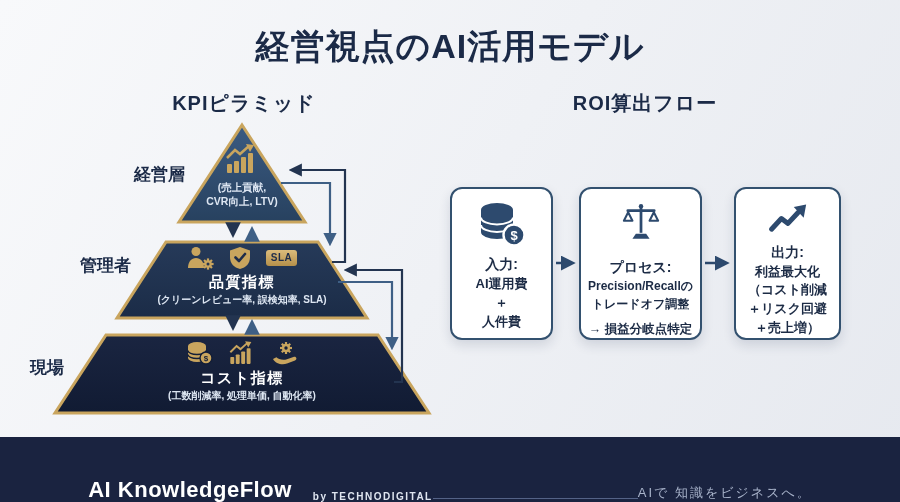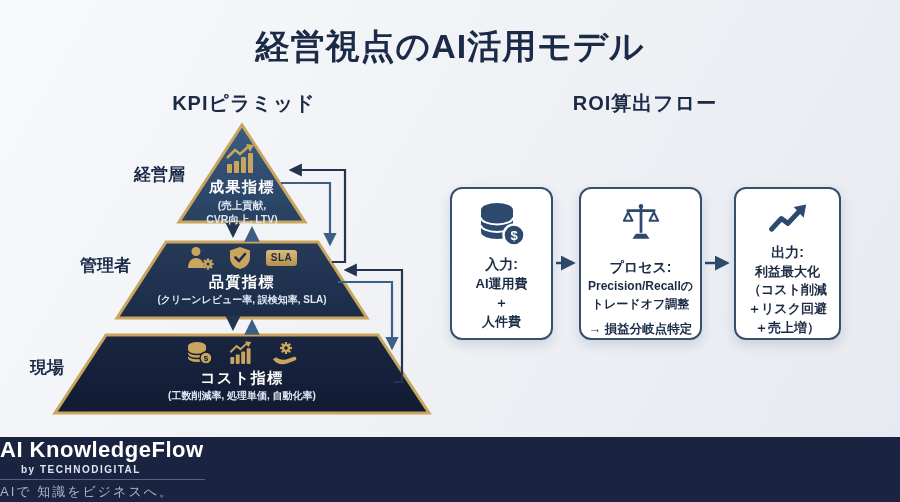--- a/index.html
+++ b/index.html
@@ -24,21 +24,21 @@
        align-items:center;padding-top:13px;text-align:center;color:#1c2b45;}
   #box-input{left:450px;width:103px;}
   #box-process{left:579px;width:123px;}
   #box-output{left:734px;width:107px;}
   .box .lbl{font-size:14px;font-weight:bold;margin-top:7px;}
   .box .body{font-size:13px;font-weight:bold;line-height:1.45;white-space:pre-line;margin-top:1px;}
   #box-process .body{font-size:12px;}
   #box-process .lbl{margin-top:17px;}
   .box .note{font-size:12.5px;font-weight:bold;margin-top:8px;}
   .footer{position:absolute;left:0;top:437px;width:900px;height:65px;background:#1a2340;
-          display:flex;flex-direction:column;align-items:flex-start;justify-content:center;}
+          display:flex;flex-direction:row;align-items:flex-end;justify-content:center;}
   .brand{font-size:22px;font-weight:bold;color:#ffffff;letter-spacing:.5px;line-height:1.1;}
   .brand-sub{font-size:10px;font-weight:bold;color:#dfe5f0;letter-spacing:1.5px;margin-top:2px;padding-left:21px;}
   .foot-div{width:205px;height:1px;background:#546286;margin:4px 0 3px;}
   .tagline{font-size:13px;color:#a9b4cb;letter-spacing:2px;}
 </style>
 </head>
 <body>
 
 <div class="stage">
 
@@ -100,21 +100,20 @@
 
   <div class="tier-block" style="left:182px;top:144px;width:120px;">
     <svg width="36" height="30" viewBox="0 0 36 30">
       <rect x="3" y="20" width="5" height="9" rx="1" fill="#c9a55e"></rect>
       <rect x="10" y="17" width="5" height="12" rx="1" fill="#c9a55e"></rect>
       <rect x="17" y="13" width="5" height="16" rx="1" fill="#c9a55e"></rect>
       <rect x="24" y="9" width="5" height="20" rx="1" fill="#c9a55e"></rect>
       <path d="M3,14 L11,6 L16,10 L25,2" stroke="#c9a55e" stroke-width="2.5" fill="none"></path>
       <polygon points="22,0 30,1 26,8" fill="#c9a55e"></polygon>
     </svg>
-    <div class="tier-title">成果指標</div>
     <div class="tier-cap">(売上貢献,
 CVR向上, LTV)</div>
   </div>
 
   <div class="tier-block" style="left:137px;top:246px;width:210px;">
     <div class="icon-row">
       <svg width="27" height="24" viewBox="0 0 27 24">
         <circle cx="9" cy="5.5" r="4.5" fill="#c9a55e"></circle>
         <path d="M1,22 c0,-6.5 3.6,-10 8,-10 s8,3.5 8,10 Z" fill="#c9a55e"></path>
         <g transform="translate(21,18)">

